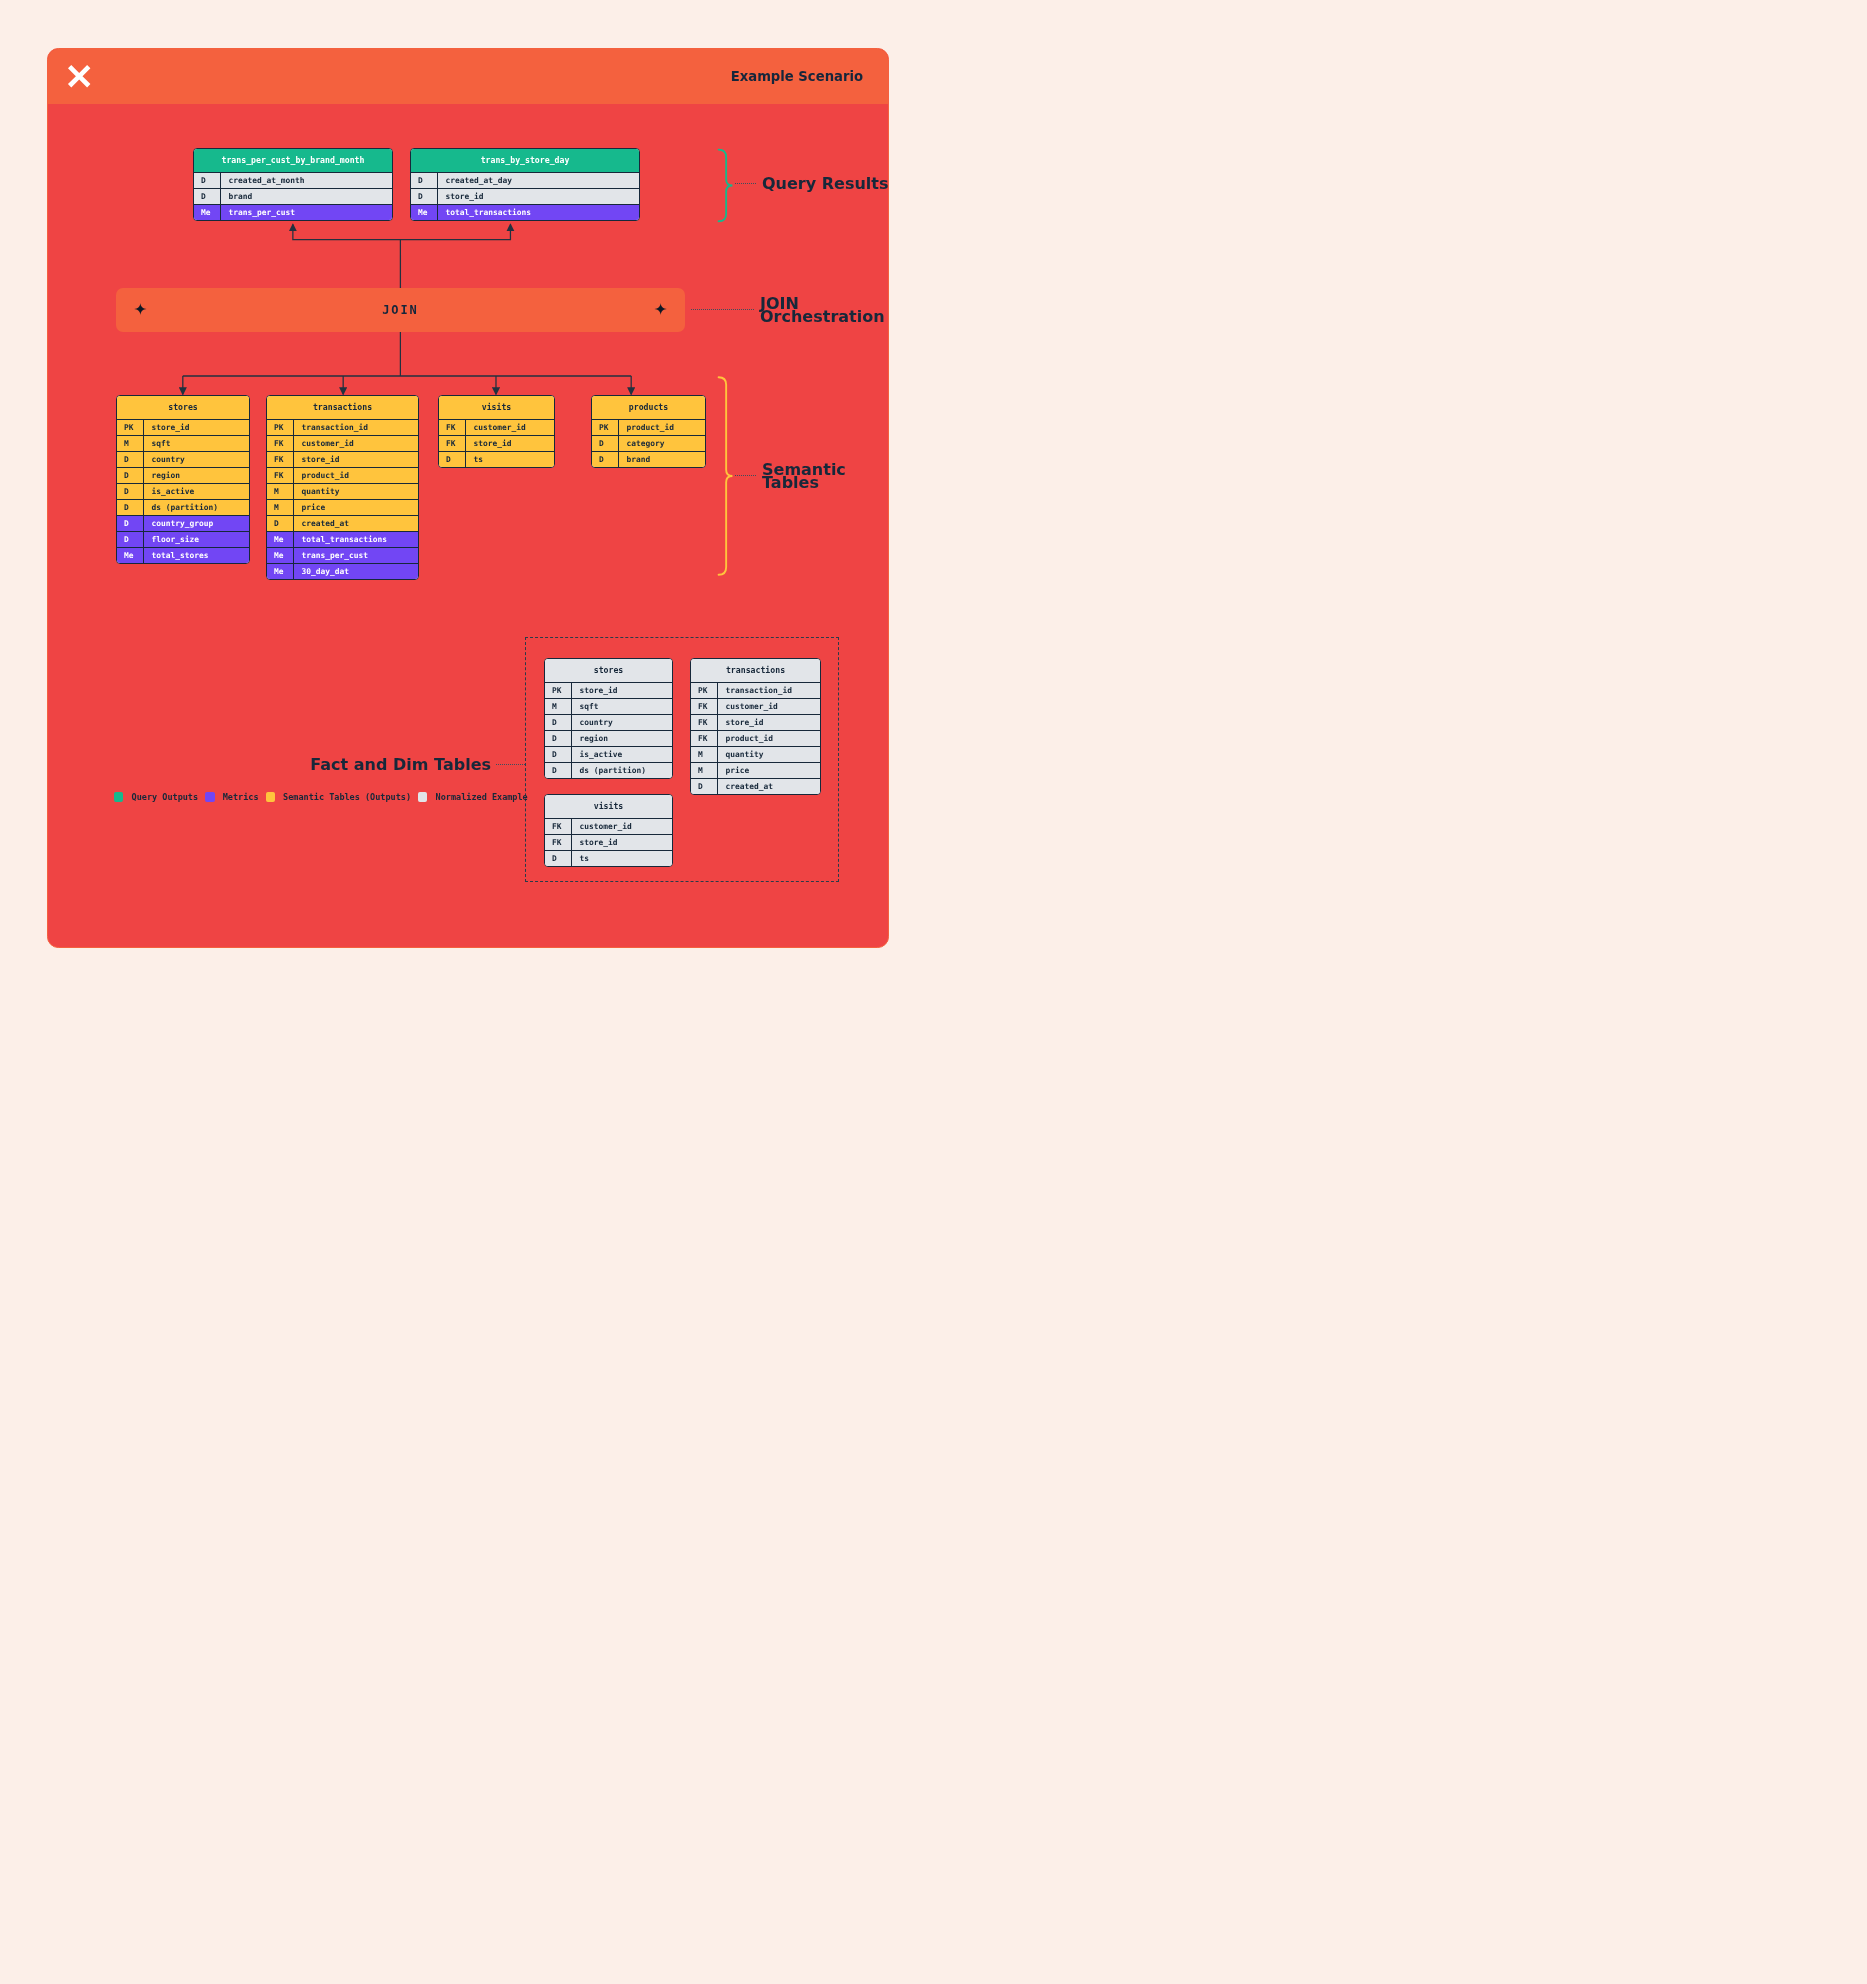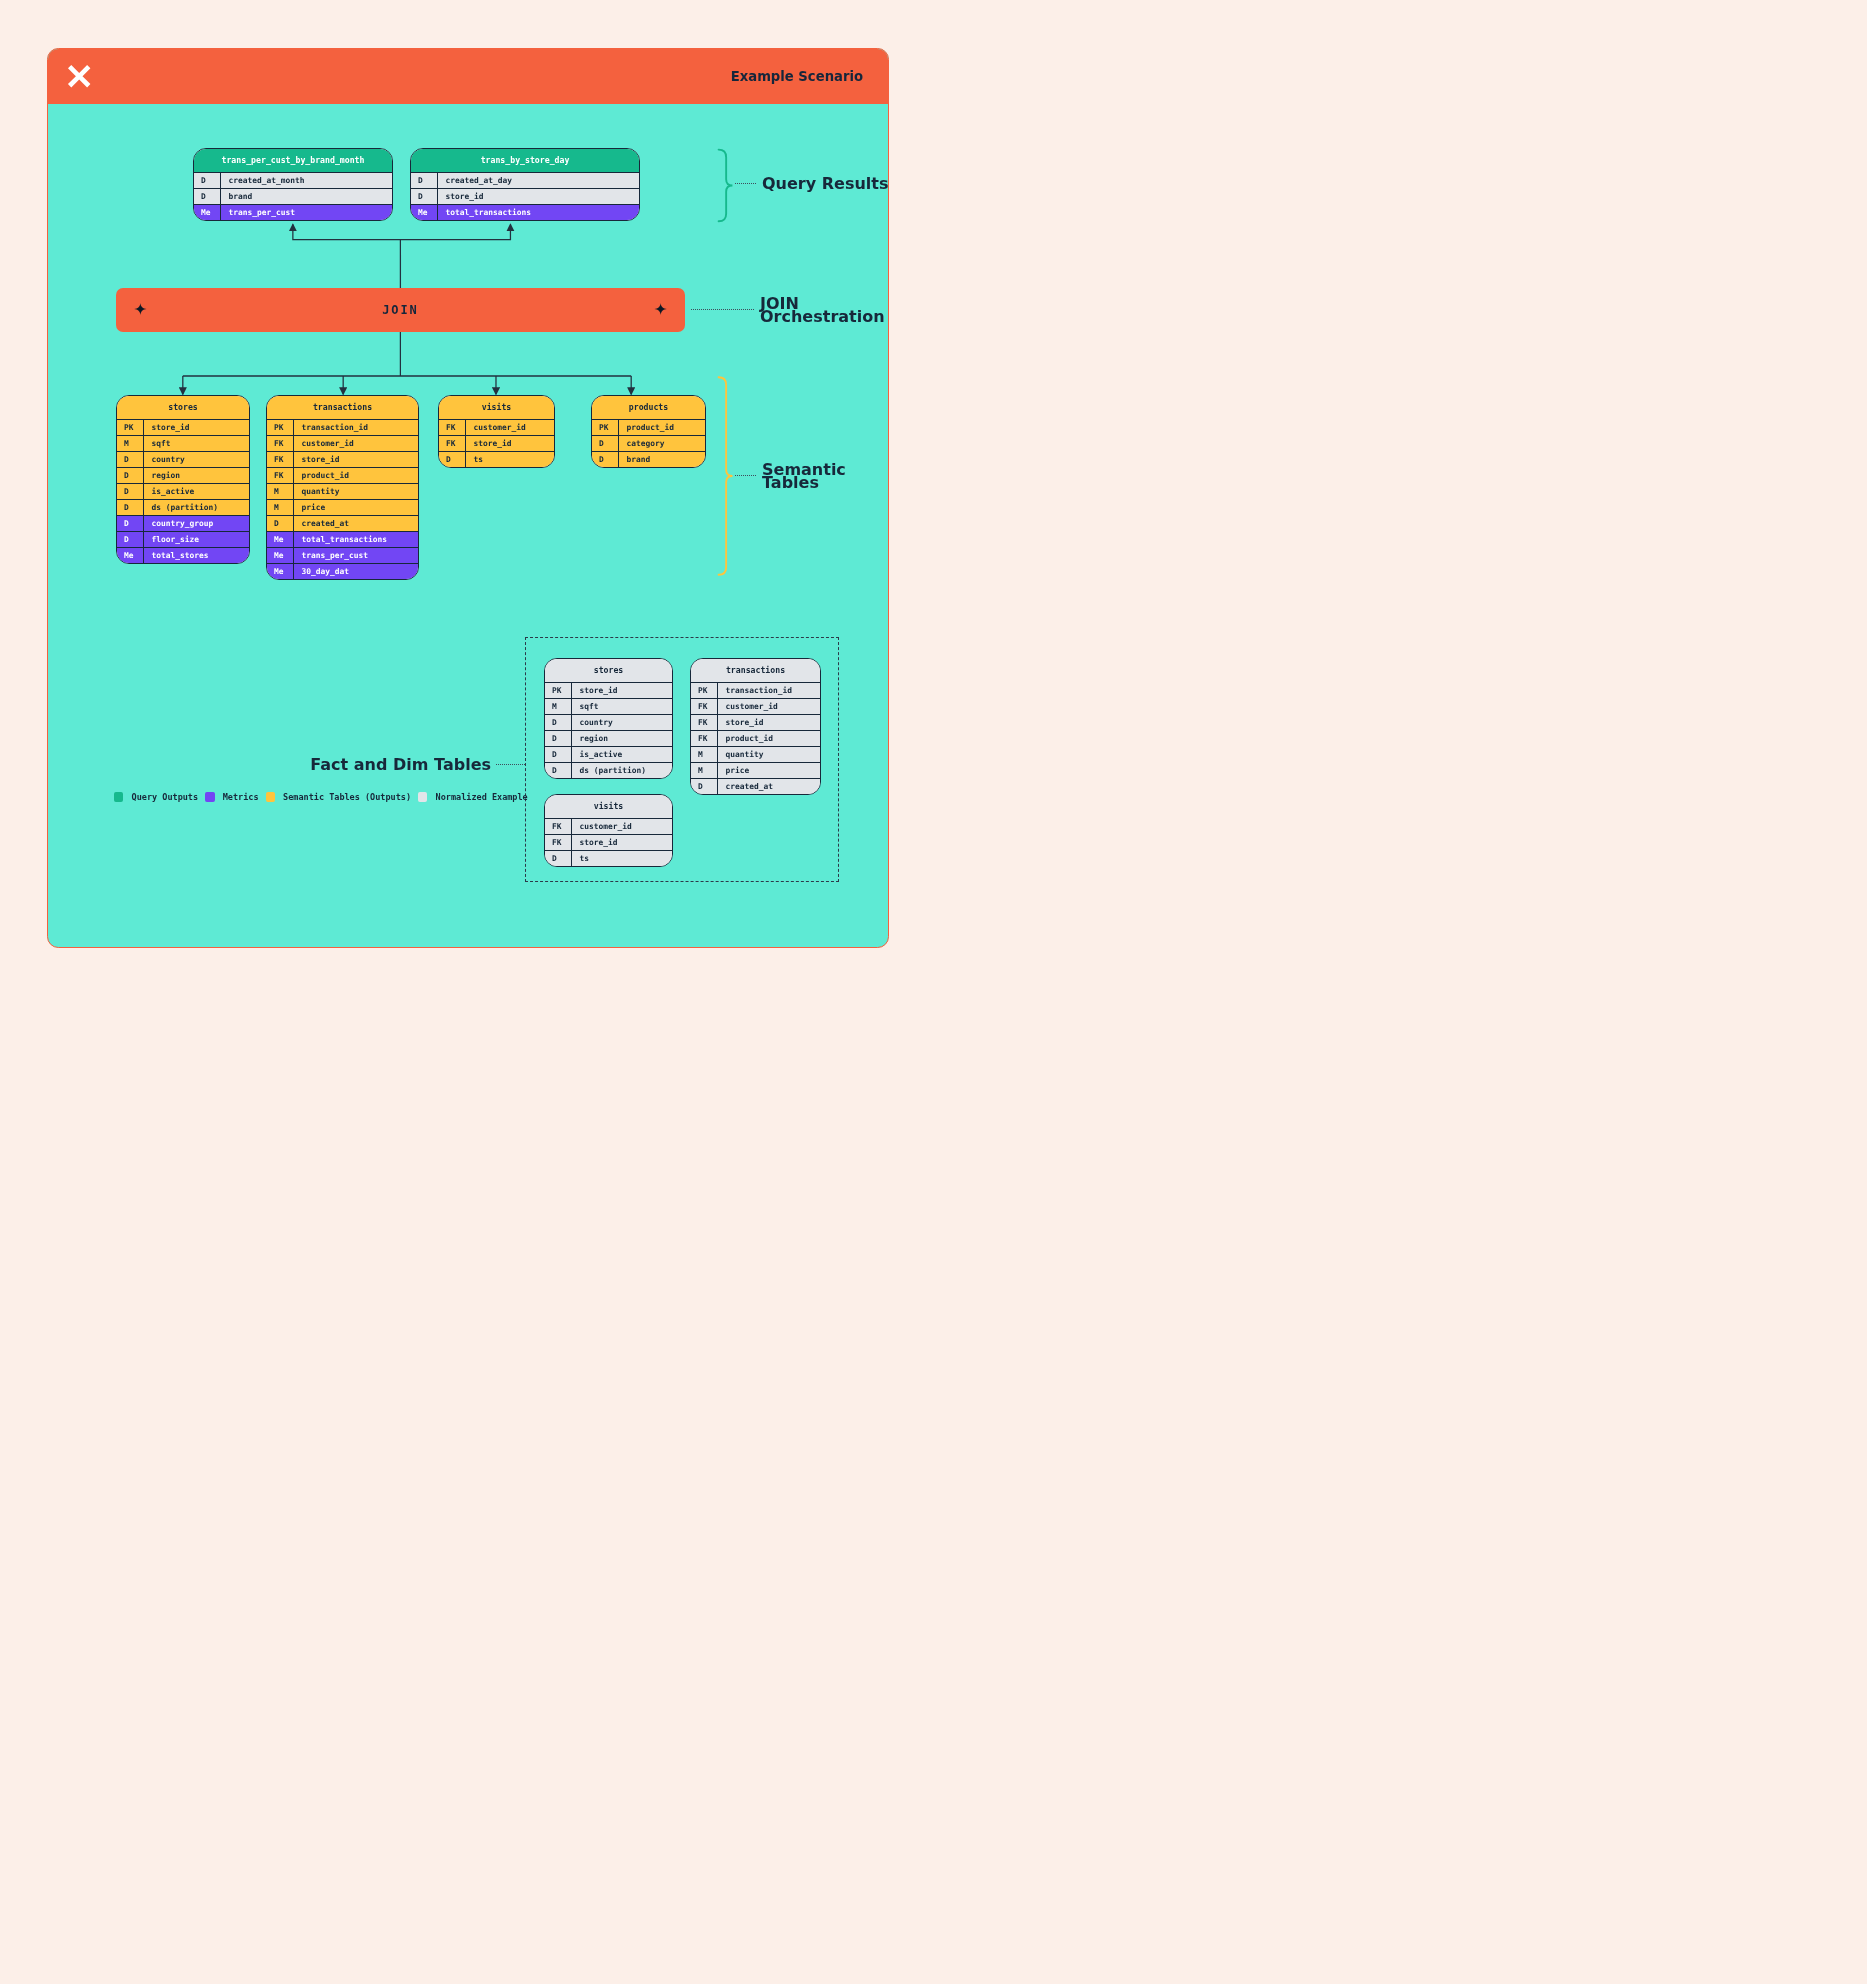--- a/index.html
+++ b/index.html
@@ -4,33 +4,33 @@
 <style>
   html,body{margin:0;padding:0;}
   body{
     width:934px;height:992px;
     background:#FCEFE8;
     font-family:"DejaVu Sans","Liberation Sans",sans-serif;
     position:relative;
   }
   .card{
     position:absolute;left:47px;top:48px;width:840px;height:898px;
-    background:#5eead4;border:1.6px solid #F4613E;border-radius:11.3px;
+    background:#ef4444;border:1.6px solid #F4613E;border-radius:11.3px;
     overflow:hidden;
   }
   .topbar{
     position:absolute;left:0;top:0;right:0;height:55px;
     background:#F4613E;display:flex;align-items:center;justify-content:space-between;
     padding:0 25px 0 17.6px;box-sizing:border-box;z-index:3;
   }
   .logo{width:26.4px;height:26.4px;}
   .title{font-size:13.2px;font-weight:bold;color:#15263B;}
   .overlay{position:absolute;left:0;top:0;z-index:1;pointer-events:none;}
   .tbl{
-    position:absolute;border:1.6px solid #17283A;border-radius:13px;overflow:hidden;
+    position:absolute;border:1.6px solid #17283A;border-radius:4px;overflow:hidden;
     font-family:"DejaVu Sans Mono","Liberation Mono",monospace;font-weight:bold;
     color:#17283A;z-index:2;background:#fff;box-sizing:border-box;
   }
   .tbl-title{
     height:22.6px;display:flex;align-items:center;justify-content:center;
     font-size:8.2px;border-bottom:1.6px solid #17283A;white-space:nowrap;
   }
   .theme-green .tbl-title{background:#16B98D;color:#ffffff;}
   .theme-yellow .tbl-title{background:#FFC43D;color:#17283A;}
   .theme-gray  .tbl-title{background:#E2E5E9;color:#17283A;}

